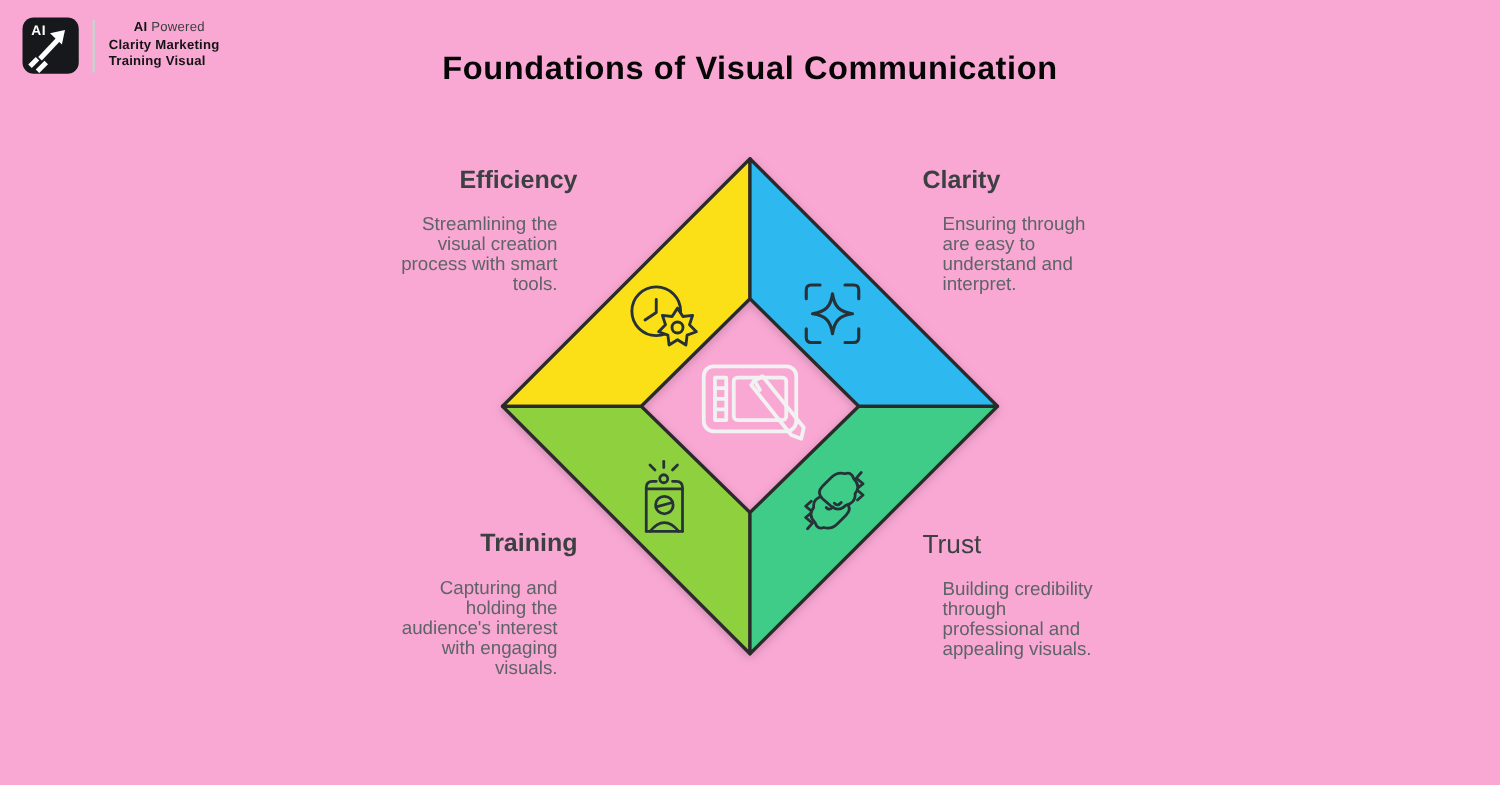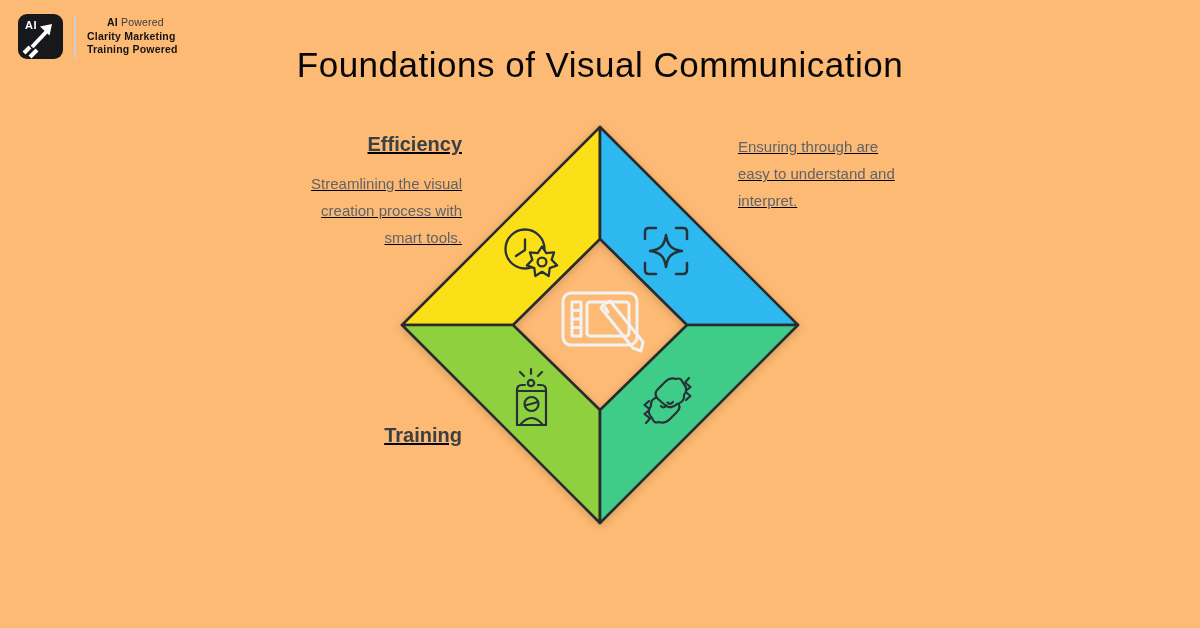--- a/index.html
+++ b/index.html
@@ -1,37 +1,37 @@
 <!DOCTYPE html>
 <html><head>
 <meta charset="utf-8">
 <style>
   html,body{margin:0;padding:0;background:#e9e9e9;}
   .canvas{
-    position:relative;width:1200px;height:628px;background:#fdba74;
+    position:relative;width:1200px;height:628px;background:#f9a8d4;
     font-family:"Liberation Sans", sans-serif;overflow:hidden;
   }
   
   .logo{position:absolute;top:14px;left:18px;display:flex;align-items:center;gap:11px;}
   .logo-badge{width:45px;height:45px;background:#16181c;border-radius:9px;position:relative;flex:0 0 auto;}
   .logo-badge .ai{position:absolute;top:5px;left:7px;color:#fff;font-size:11px;font-weight:bold;letter-spacing:.5px;}
   .logo-badge svg{position:absolute;left:0;top:0;}
   .logo-divider{width:2px;height:42px;background:#cfcfcf;}
   .logo-text{font-size:10.5px;line-height:13.5px;color:#141414;letter-spacing:.2px;white-space:nowrap;}
   .logo-text .l1{font-weight:400;color:#3c3c3c;margin-left:20px;}
   .logo-text .l1 .b{font-weight:800;color:#121212;}
   .logo-text .l2,.logo-text .l3{font-weight:700;}
   
   .title{position:absolute;top:22px;left:0;right:0;text-align:center;
-    font-size:35px;font-weight:400;color:#060606;letter-spacing:.5px;}
+    font-size:26px;font-weight:700;color:#060606;letter-spacing:.5px;}
   
-  .qblock{position:absolute;width:165px;text-decoration:underline;}
+  .qblock{position:absolute;width:165px;}
   .qblock h2{margin:0 0 14px;font-size:20px;font-weight:700;color:#3d4043;}
   .qblock.regular h2{font-weight:400;font-size:21px;}
-  .qblock p{margin:0;font-size:15px;line-height:27px;color:#5f6368;}
+  .qblock p{margin:16px;font-size:15px;line-height:16px;color:#5f6368;}
   .blk-efficiency{right:738px;top:133px;text-align:right;}
   .blk-clarity{left:738px;top:133px;text-align:left;}
   .blk-attention{right:738px;top:424px;text-align:right;}
   .blk-trust{left:738px;top:424px;text-align:left;}
   
   .diagram-svg{position:absolute;left:0;top:0;}
   .shapes{filter:drop-shadow(0 2px 4px rgba(0,0,0,.18));}
 </style>
 </head>
 <body>
@@ -45,35 +45,41 @@
         <line x1="14" y1="33" x2="30" y2="16" stroke="#ffffff" stroke-width="4"></line>
         <polygon points="34,10 22,12.5 31.5,21.5" fill="#ffffff"></polygon>
         <line x1="6" y1="39" x2="12" y2="33" stroke="#ffffff" stroke-width="4"></line>
         <line x1="12" y1="43" x2="19" y2="36" stroke="#ffffff" stroke-width="4"></line>
       </svg>
     </div>
     <div class="logo-divider"></div>
     <div class="logo-text">
       <div class="l1"><span class="b">AI</span><span> Powered</span></div>
       <div class="l2">Clarity Marketing</div>
-      <div class="l3">Training Powered</div>
+      <div class="l3">Training Visual</div>
     </div>
   </div>
 
   <h1 class="title">Foundations of Visual Communication</h1>
 
   <div class="qblock blk-efficiency">
     <h2>Efficiency</h2>
     <p>Streamlining the visual creation process with smart tools.</p>
   </div>
   <div class="qblock blk-clarity">
+    <h2>Clarity</h2>
     <p>Ensuring through are easy to understand and interpret.</p>
   </div>
   <div class="qblock blk-attention">
     <h2>Training</h2>
+    <p>Capturing and holding the audience's interest with engaging visuals.</p>
+  </div>
+  <div class="qblock blk-trust regular">
+    <h2>Trust</h2>
+    <p>Building credibility through professional and appealing visuals.</p>
   </div>
 
   <svg class="diagram-svg" width="1200" height="628" viewBox="0 0 1200 628">
 
     <g fill="none" stroke-width="3" stroke-linecap="round" stroke-linejoin="round" stroke="#f2f2f2">
       <rect x="563" y="293" width="74" height="52" rx="8"></rect>
       <rect x="572" y="302" width="9" height="34"></rect>
       <line x1="572" y1="310.5" x2="581" y2="310.5"></line>
       <line x1="572" y1="319" x2="581" y2="319"></line>
       <line x1="572" y1="327.5" x2="581" y2="327.5"></line>

